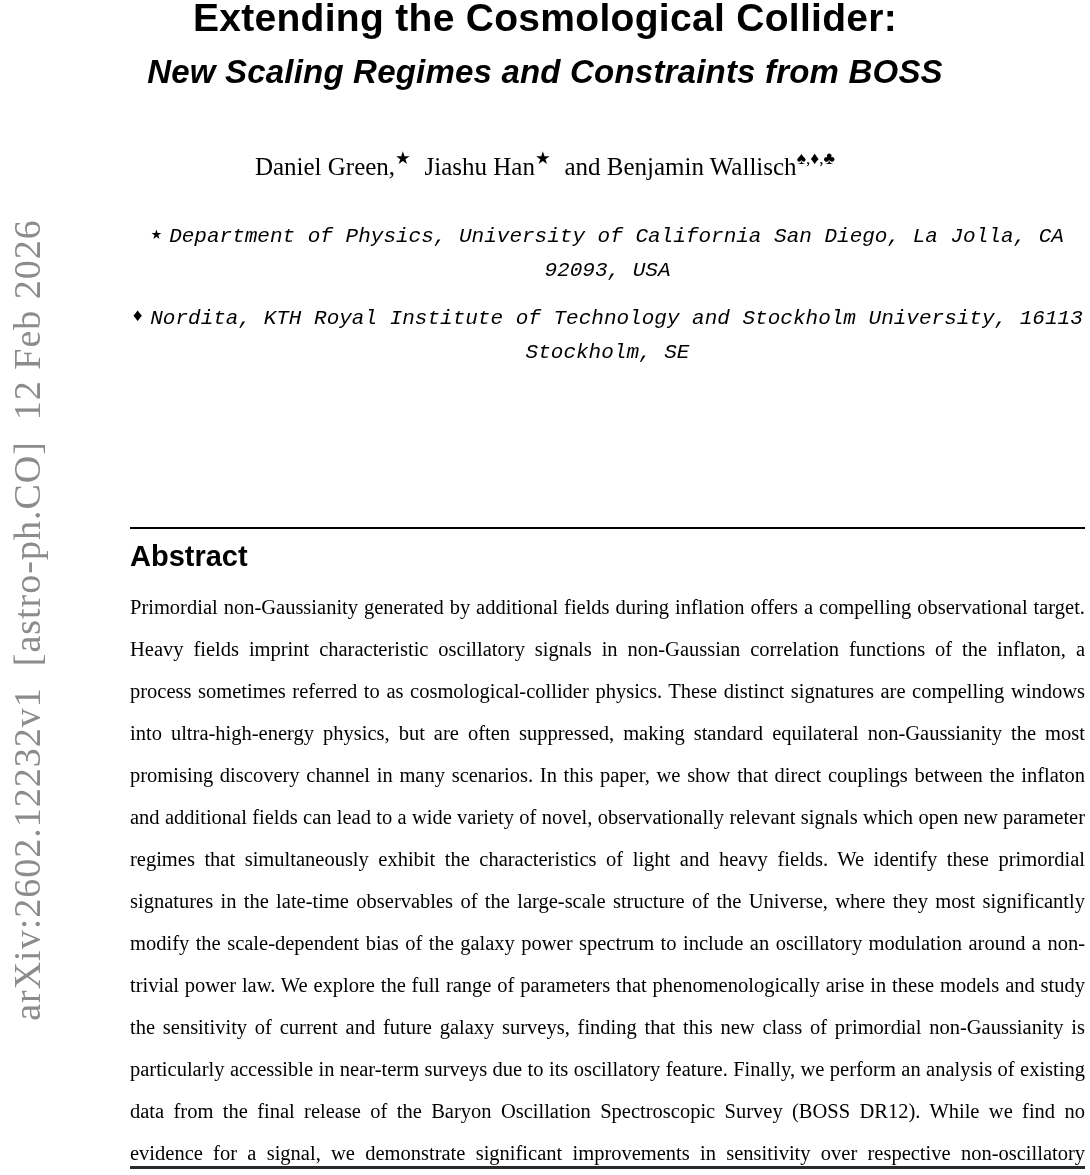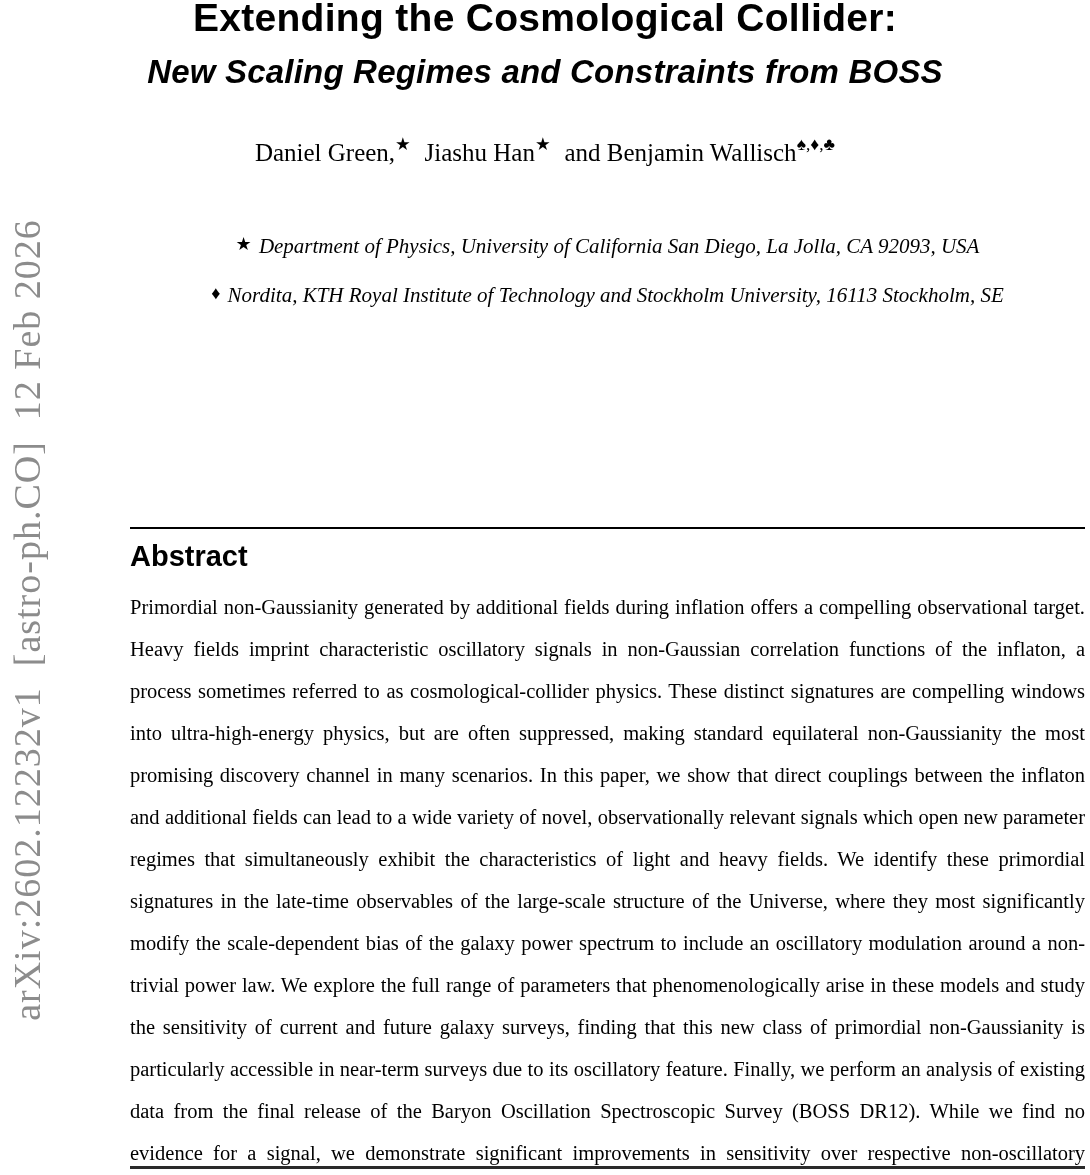--- a/index.html
+++ b/index.html
@@ -46,45 +46,46 @@
     font-family: "Liberation Sans", "DejaVu Sans", sans-serif;
     font-weight: bold;
     font-size: 33px;
     letter-spacing: 0.2px;
     font-style: italic;
   }
 
   
   .authors {
     position: absolute;
-    top: 136px;
+    top: 150px;
     left: 0;
     width: 100%;
     text-align: center;
     font-size: 25px;
   }
   .author + .author { margin-left: 0.30em; }
   .author sup {
     font-size: 70%;
     position: relative;
     top: -2px;
     letter-spacing: 0;
   }
 
   
   .affiliations {
     position: absolute;
-    top: 230px;
+    top: 220px;
     left: 130px;
     width: 955px;
     display: flex;
     flex-direction: column;
     gap: 15px;
     text-align: center;
     font-size: 21px;
+    font-family: Liberation Mono, monospace;
   }
   .affiliation { line-height: 33px; font-style: italic; }
   .affil-symbol {
     font-style: normal;
     font-size: 18px;
     position: relative;
     top: -3px;
     margin-right: 0.40em;
   }
 

